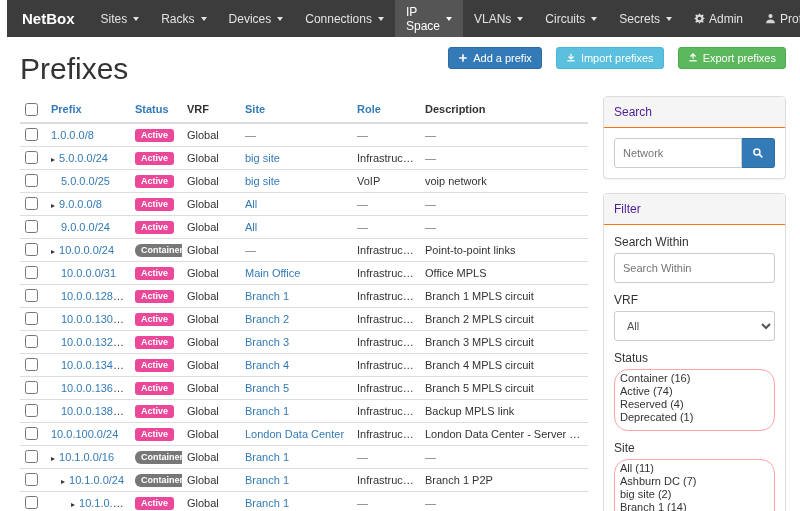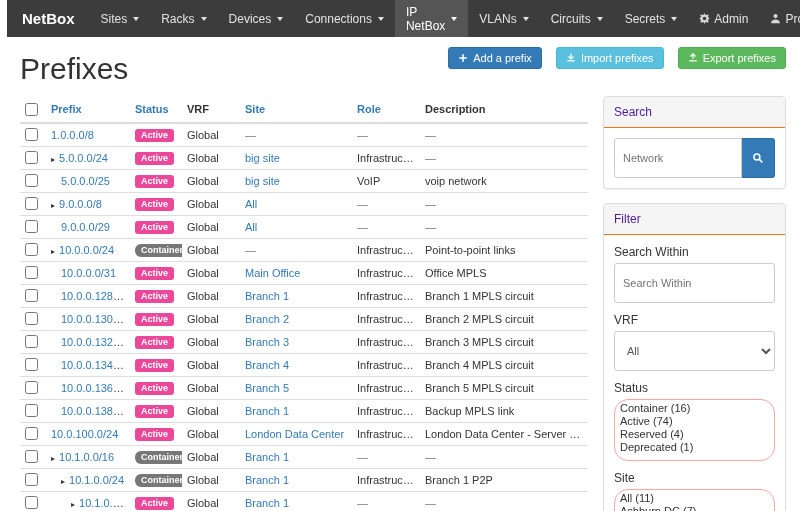--- a/index.html
+++ b/index.html
@@ -48,21 +48,21 @@
   .label-default { background: #777; border-radius: 6px; }
   .tree-arrow { font-size: 8px; color: #333; margin-right: 4px; cursor: pointer; }
   .indent { display: inline-block; }
   input[type="checkbox"] { margin: 0; vertical-align: middle; }
 
   
   .panel { border: 1px solid #ddd; border-radius: 4px; margin-bottom: 14px; background: #fff; box-shadow: 0 1px 1px rgba(0,0,0,.05); }
   .panel-heading { background: #f5f5f5; border-bottom: 1px solid #f97316; border-radius: 3px 3px 0 0; padding: 8px 10px; font-size: 12px; color: #4c1d95; }
   .panel-body { padding: 10px; }
   .input-group { display: flex; }
-  .form-control { display: block; width: 100%; height: 40px; padding: 4px 8px; font-size: 11px; color: #555; border: 1px solid #ccc; border-radius: 3px; font-family: inherit; background: #fff; }
+  .form-control { display: block; width: 100%; height: 30px; padding: 4px 8px; font-size: 11px; color: #555; border: 1px solid #ccc; border-radius: 3px; font-family: inherit; background: #fff; }
   .input-group .form-control { border-top-right-radius: 0; border-bottom-right-radius: 0; flex: 1; min-width: 0; }
   .btn-search { width: 33px; background: #337ab7; border: 1px solid #2e6da4; border-left: 0; border-radius: 0 3px 3px 0; display: flex; align-items: center; justify-content: center; cursor: pointer; }
   .filter-label { display: block; font-size: 12px; color: #333; margin: 10px 0 4px; }
   .filter-label.first { margin-top: 0; }
   .listbox { border: 1px solid #fca5a5; border-radius: 14px; overflow-y: scroll; padding: 2px 0 2px 2px; background: #fff; }
   .listbox .opt { font-size: 11px; line-height: 13px; padding: 0 3px; white-space: nowrap; overflow: hidden; cursor: pointer; }
   .lb-status { height: 62px; }
   .lb-site { height: 100px; }
 </style>
 </head>
@@ -81,21 +81,21 @@
       </a>
       <a class="nav-item">
         <span>Devices</span>
         <span class="caret"></span>
       </a>
       <a class="nav-item">
         <span>Connections</span>
         <span class="caret"></span>
       </a>
       <a class="nav-item active">
-        <span>IP NetBox</span>
+        <span>IP Space</span>
         <span class="caret"></span>
       </a>
       <a class="nav-item">
         <span>VLANs</span>
         <span class="caret"></span>
       </a>
       <a class="nav-item">
         <span>Circuits</span>
         <span class="caret"></span>
       </a>
@@ -217,21 +217,21 @@
               <td class="cb-col"><input type="checkbox" style=""></td>
               <td><span class="indent" style="width:0px"></span><span class="tree-arrow">▸</span><a class="lnk">9.0.0.0/8</a></td>
               <td><span class="label label-primary">Active</span></td>
               <td><span>Global</span></td>
               <td><a class="lnk">All</a></td>
               <td><span class="muted">—</span></td>
               <td><span class="muted">—</span></td>
             </tr>
             <tr>
               <td class="cb-col"><input type="checkbox" style=""></td>
-              <td><span class="indent" style="width:10px"></span><a class="lnk">9.0.0.0/29</a></td>
+              <td><span class="indent" style="width:10px"></span><a class="lnk">9.0.0.0/24</a></td>
               <td><span class="label label-primary">Active</span></td>
               <td><span>Global</span></td>
               <td><a class="lnk">All</a></td>
               <td><span class="muted">—</span></td>
               <td><span class="muted">—</span></td>
             </tr>
             <tr>
               <td class="cb-col"><input type="checkbox" style=""></td>
               <td><span class="indent" style="width:0px"></span><span class="tree-arrow">▸</span><a class="lnk">10.0.0.0/24</a></td>
               <td><span class="label label-default">Container</span></td>

